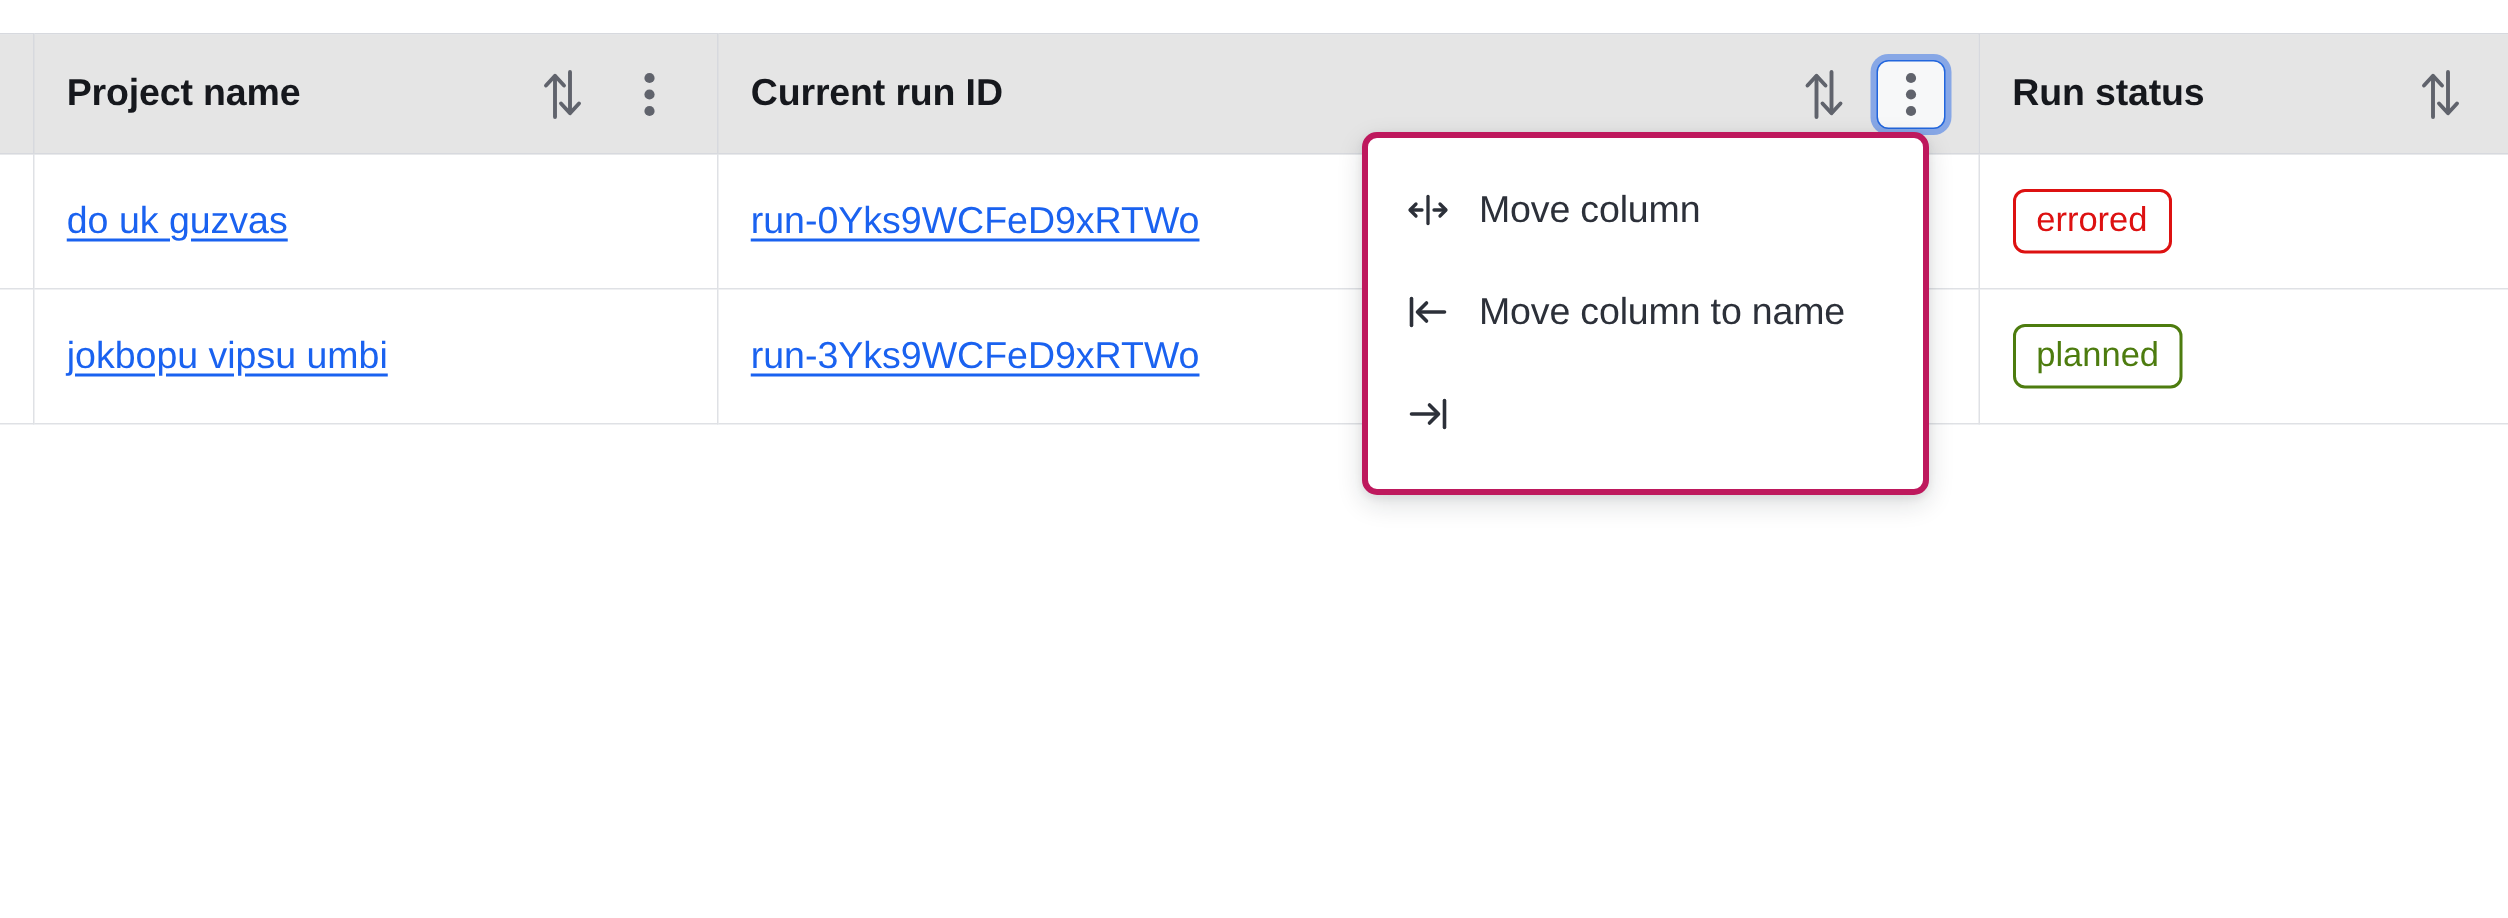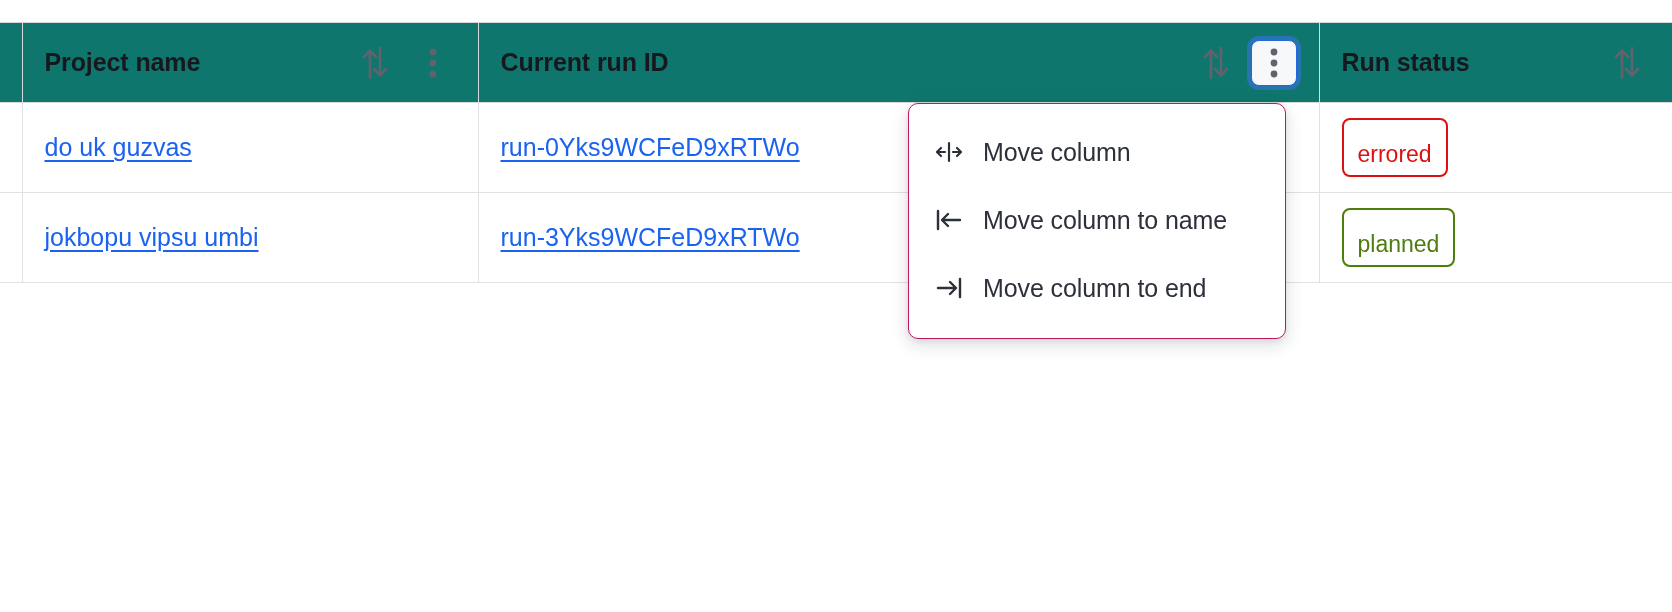--- a/index.html
+++ b/index.html
@@ -28,21 +28,21 @@
     border-collapse: collapse;
     table-layout: fixed;
   }
 
   .data-table col.c-gutter { width: 22px; }
   .data-table col.c-project { width: 456px; }
   .data-table col.c-runid   { width: 841px; }
   .data-table col.c-status  { width: 353px; }
 
   thead th {
-    background: #0f766e;
+    background: #e5e5e5;
     border-top: 1px solid #d7d9de;
     border-bottom: 1px solid #d7d9de;
     border-right: 1px solid #d7d9de;
     height: 80px;
     padding: 0 22px;
     vertical-align: middle;
   }
   thead th.gutter-head {
     padding: 0;
     border-right: 1px solid #d7d9de;
@@ -109,35 +109,35 @@
     text-decoration: underline;
     text-underline-offset: 4px;
     cursor: pointer;
     white-space: nowrap;
     text-align: center;
   }
 
   .badge {
     display: inline-block;
     font-size: 23px;
-    padding: 23px 14px 9px;
+    padding: 7px 14px 9px;
     border-radius: 8px;
     border: 2px solid currentColor;
     white-space: nowrap;
     line-height: 1;
   }
 
   
   .menu {
     position: absolute;
     left: 908px;
-    top: 103px;
+    top: 88px;
     width: 378px;
     background: #ffffff;
-    border: 1px solid #be185d;
+    border: 4px solid #be185d;
     border-radius: 10px;
     box-shadow: 0 6px 18px rgba(20,25,35,0.14), 0 2px 6px rgba(20,25,35,0.08);
     padding: 14px 0 16px;
     z-index: 40;
   }
 
   .menu-item {
     display: flex;
     align-items: center;
     gap: 20px;
@@ -302,17 +302,16 @@
     </div>
 
     <div class="menu-item">
       <span class="menu-icon">
         <svg width="28" height="22" viewBox="0 0 28 22" fill="none">
           <path d="M25 2V20" stroke="#2c3039" stroke-width="2.4" stroke-linecap="round"></path>
           <path d="M3 11H20" stroke="#2c3039" stroke-width="2.4" stroke-linecap="round"></path>
           <path d="M15 5L21 11L15 17" stroke="#2c3039" stroke-width="2.4" stroke-linecap="round" stroke-linejoin="round"></path>
         </svg>
       </span>
-      <span class="menu-label">Move column to end</span>
     </div>
   </div>
 
 </div>
 
 </body></html>

